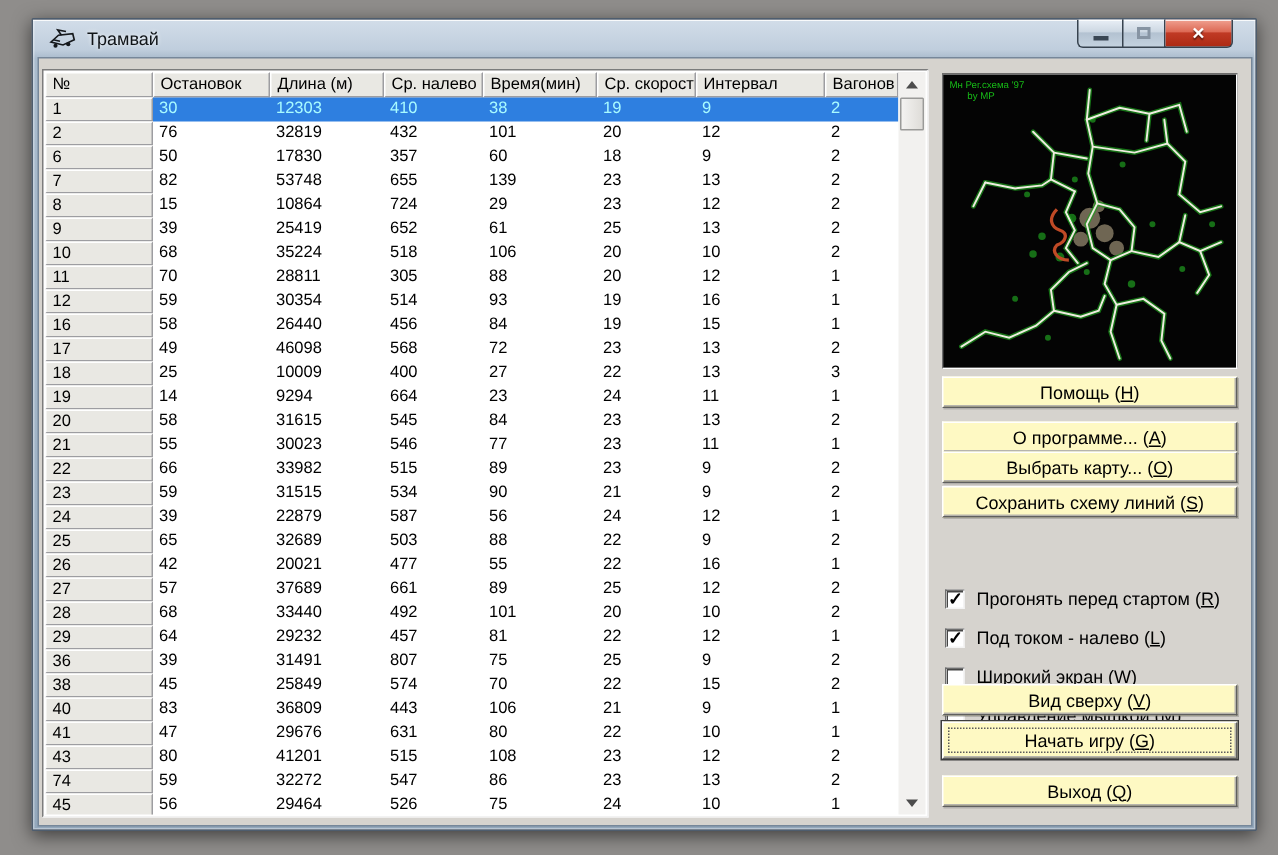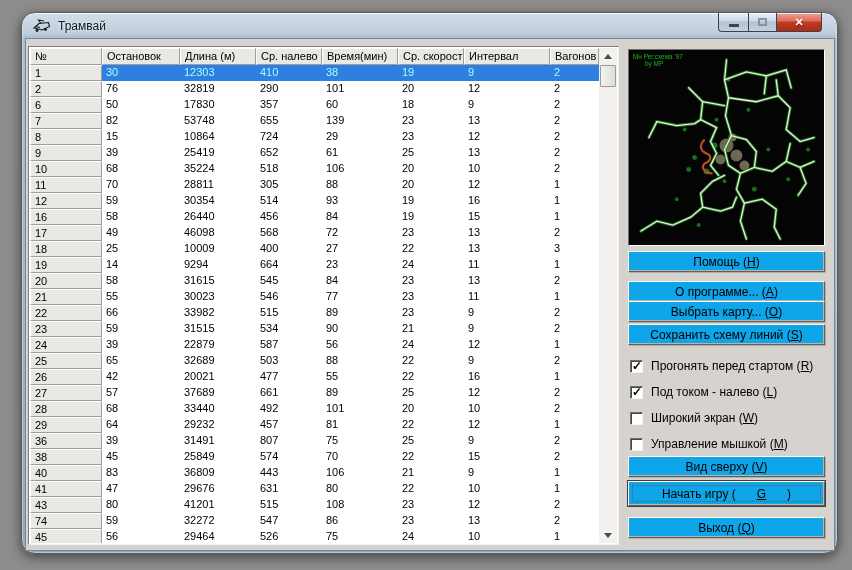--- a/index.html
+++ b/index.html
@@ -6,21 +6,21 @@
   html,body { width:852px; height:570px; overflow:hidden; }
   body {
     background:#8f8d8b;
     font-family:"Liberation Sans", sans-serif;
     position:relative;
   }
 
   
   .window {
     position:absolute; left:21px; top:12px; width:817px; height:542px;
-    border-radius:14px;
+    border-radius:1px;
     border:1px solid #4e5d6e;
     background:linear-gradient(180deg,#d2dde9 0,#c0cedd 20px,#a9bbcd 26px,#9fb2c5 60%,#93a7bb 100%);
     box-shadow:0 3px 12px rgba(0,0,0,.55), inset 0 1px 0 rgba(255,255,255,.75), inset 0 0 0 1px rgba(255,255,255,.35);
   }
   .titlebar {
     position:absolute; left:0; top:0; right:0; height:26px;
     display:flex; align-items:center; padding-left:10px;
   }
   .title-icon { width:20px; height:16px; margin-right:6px; }
   .title-text { font-size:12px; color:#101418; text-shadow:0 0 3px rgba(255,255,255,.9); }
@@ -93,37 +93,36 @@
   .map-box {
     position:absolute; left:602px; top:10px; width:197px; height:197px;
     background:#040404; border:1px solid; border-color:#6f6f6f #ffffff #ffffff #6f6f6f;
   }
   .map-box svg { display:block; width:100%; height:100%; }
   .glow { stroke:#1e9e1e; stroke-width:3.2; fill:none; opacity:.7; stroke-linecap:round; }
   .mainline { stroke:#efece0; stroke-width:1.3; fill:none; stroke-linecap:round; }
 
   .btn {
     position:absolute; left:602px; width:197px; height:21px;
-    background:#0ea5e9;
+    background:#fef9c3;
     border:1px solid; border-color:#ffffff #5f5f5f #5f5f5f #ffffff;
     box-shadow:inset -1px -1px 0 #b6b4ac, 1px 1px 0 rgba(70,70,70,.25);
     display:flex; align-items:center; justify-content:center;
     font-size:12px; color:#000; cursor:default; white-space:nowrap;
   }
   .btn.default {
     height:25px;
     box-shadow:0 0 0 1px #3d3d3d, inset -1px -1px 0 #b6b4ac;
-    gap:21px;
   }
   .btn.default::after {
     content:""; position:absolute; inset:3px; border:1px dotted #5c5c5c;
   }
   .hk { text-decoration:underline; }
 
-  .option { position:absolute; left:604px; display:flex; align-items:center; height:14px; }
+  .option { position:absolute; left:604px; display:flex; align-items:center; height:14px;margin-top:33px; }
   .cb {
     width:13px; height:13px; background:#fff; margin-right:8px; position:relative;
     border:1px solid; border-color:#6e6e6e #f4f4f4 #f4f4f4 #6e6e6e;
     box-shadow:inset 1px 1px 0 #464646;
   }
   .cb.checked::after {
     content:"✓"; position:absolute; left:1px; top:-2px;
     font-size:12px; font-weight:bold; color:#000;
   }
   .opt-label { font-size:12px; color:#000; white-space:nowrap; }
@@ -179,21 +178,21 @@
               <div class="cell">410</div>
               <div class="cell">38</div>
               <div class="cell">19</div>
               <div class="cell">9</div>
               <div class="cell">2</div>
             </div>
             <div class="t-row">
               <div class="cell rowhead">2</div>
               <div class="cell">76</div>
               <div class="cell">32819</div>
-              <div class="cell">290</div>
+              <div class="cell">432</div>
               <div class="cell">101</div>
               <div class="cell">20</div>
               <div class="cell">12</div>
               <div class="cell">2</div>
             </div>
             <div class="t-row">
               <div class="cell rowhead">6</div>
               <div class="cell">50</div>
               <div class="cell">17830</div>
               <div class="cell">357</div>

